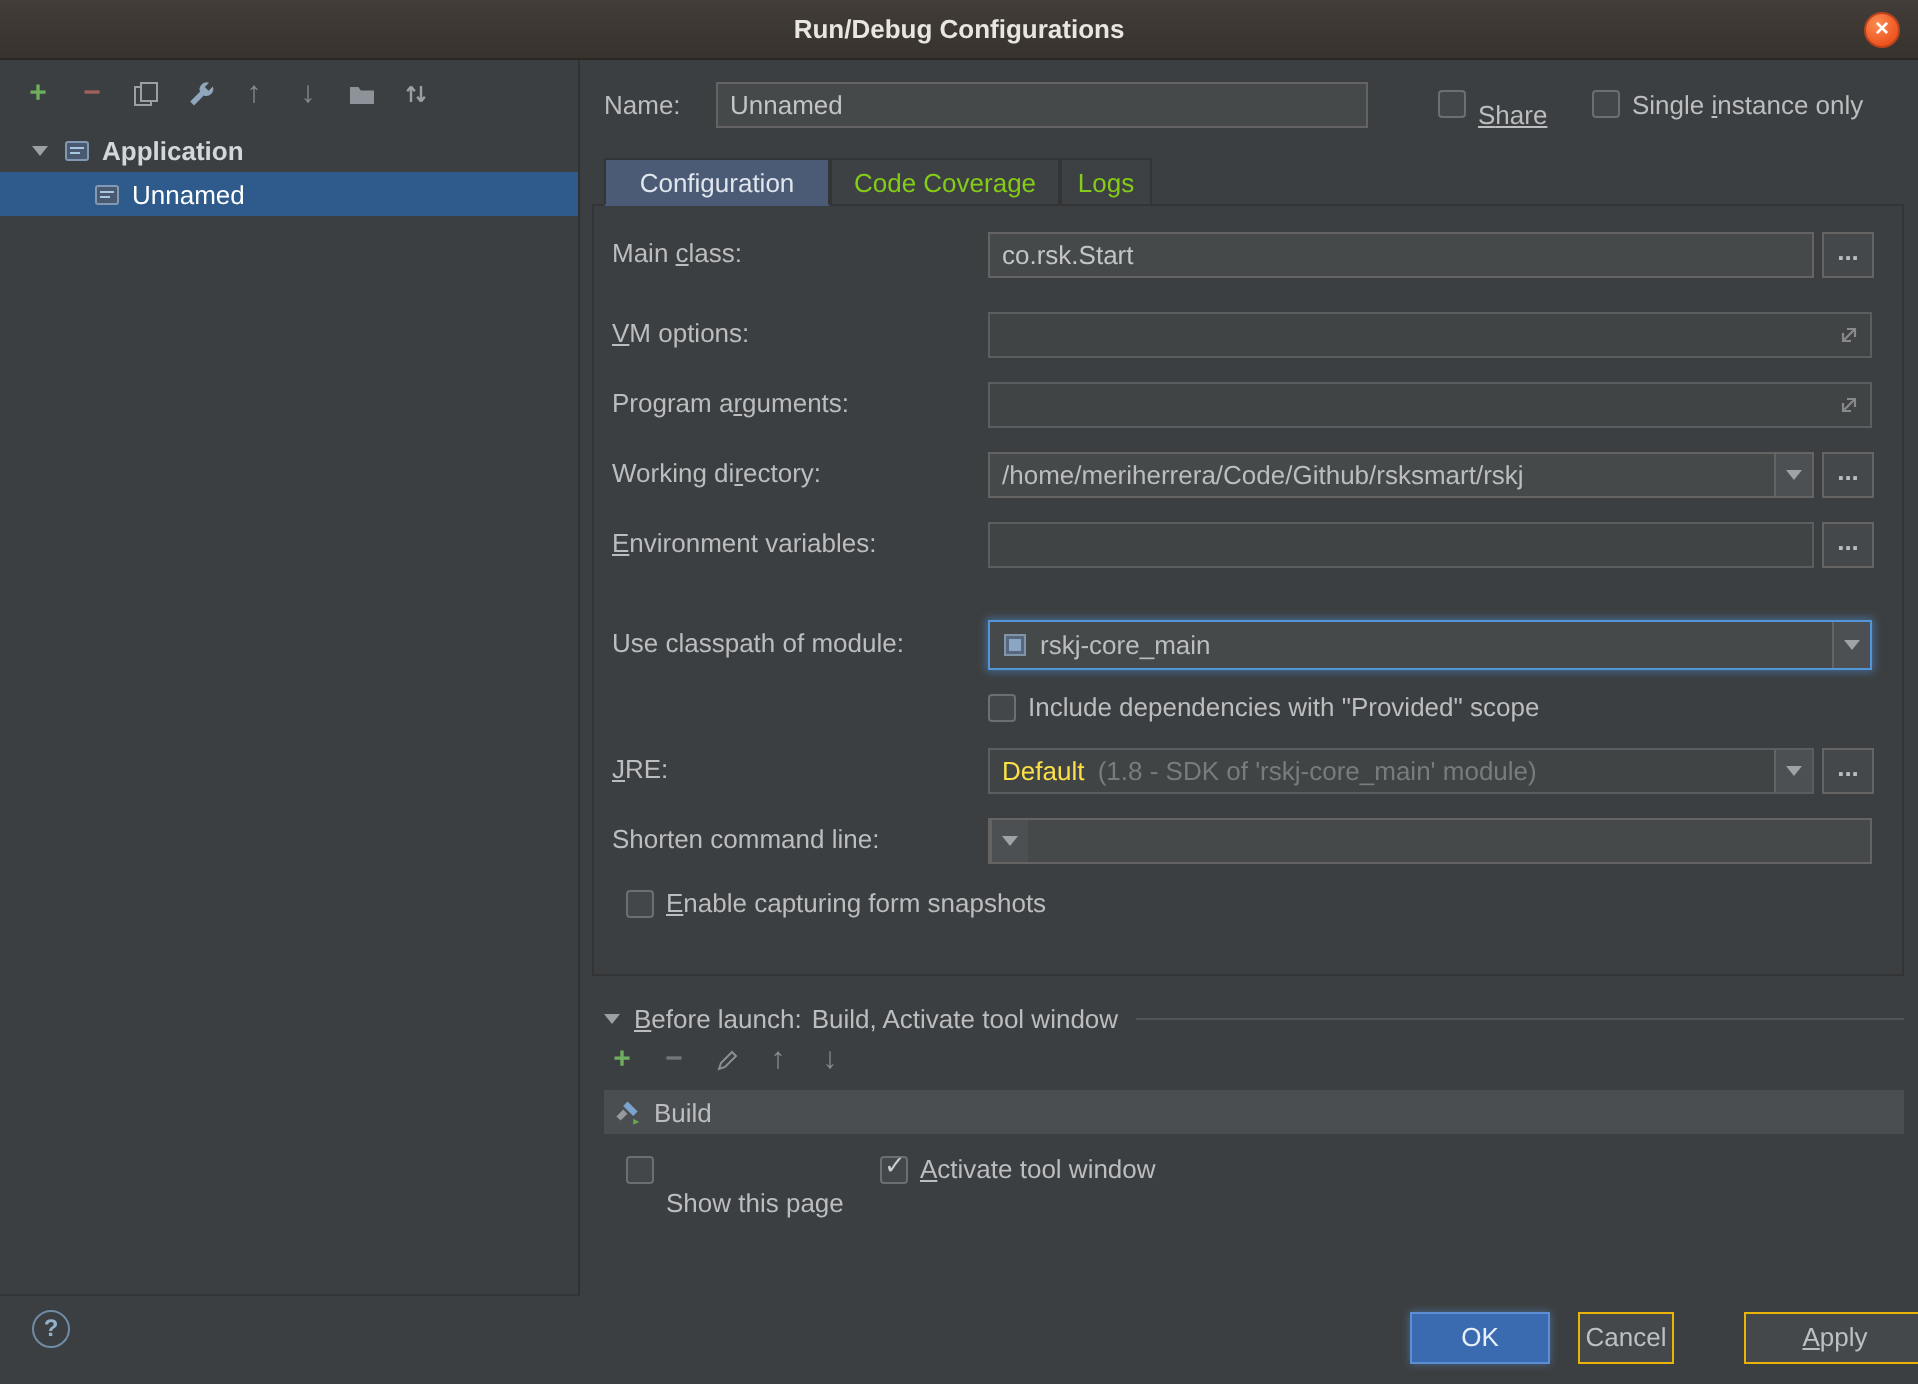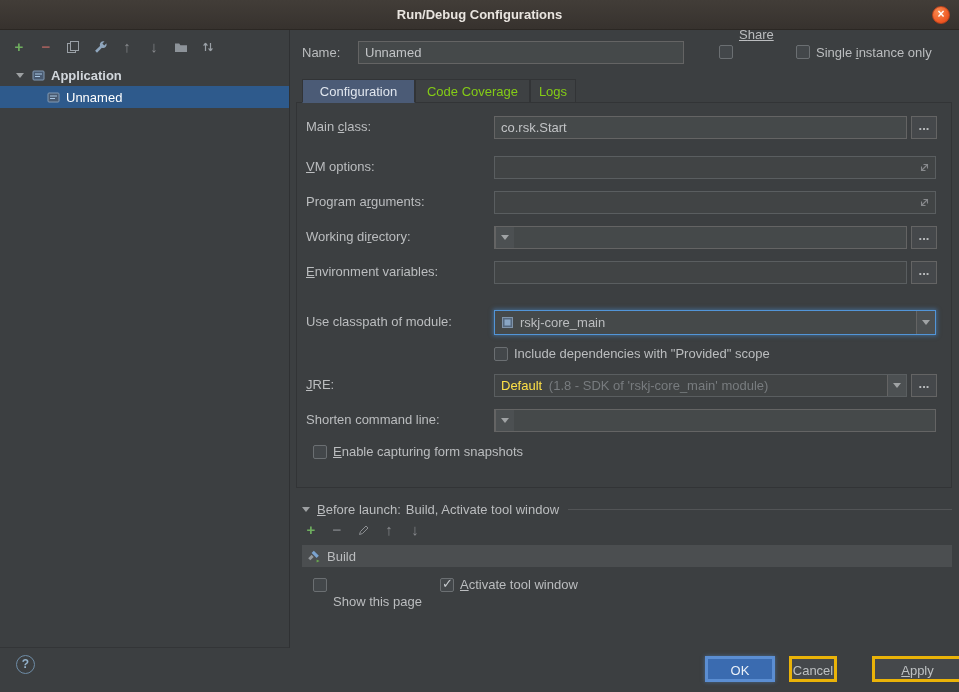--- a/index.html
+++ b/index.html
@@ -68,21 +68,21 @@
 
   
   #bl-header { position:absolute; left:302px; top:499px; width:650px; height:20px;
                display:flex; align-items:center; }
   #bl-header .line { flex:1; border-top:1px solid #525456; margin-left:9px; margin-top:1px; }
   #bl-toolbar { position:absolute; left:303px; top:522px; display:flex; gap:10px; align-items:center; }
   #bl-list { position:absolute; left:302px; top:545px; width:650px; height:22px; background:#4b4e50;
              display:flex; align-items:center; padding-left:5px; }
 
   
-  .btn { position:absolute; height:26px; background:#45484b; border:3px solid #eab308; color:#bdc0c2;
+  .btn { position:absolute; height:26px; background:#45484b; border:1px solid #eab308; color:#bdc0c2;
          text-align:center; line-height:24px; }
   #btn-ok { background:#3a6bb0; border-color:#5b8ed2; color:#eaf0f8;
             box-shadow:0 0 4px rgba(90,150,220,.5); }
   #help-btn { position:absolute; left:16px; top:655px; width:19px; height:19px; border-radius:50%;
               border:1px solid #6e8ca6; color:#93b2cc; font-weight:bold; font-size:12px;
               text-align:center; line-height:17px; }
 </style>
 </head>
 <body>
 
@@ -138,21 +138,21 @@
           </svg>
       </span>
       <span class="tree-label">Unnamed</span>
     </div>
   </div>
 </div>
 
 <span class="lbl" style="left:302px;top:42px;">Name:</span>
 <input class="field" style="left: 358px; top: 41px; width: 326px;" value="Unnamed">
 <span class="checkbox" style="left:719px;top:45px;"></span>
-<span class="lbl" style="left:739px;top:24px;text-decoration:underline;"><u>S</u>hare</span>
+<span class="lbl" style="left:739px;top:47px;text-decoration:underline;"><u>S</u>hare</span>
 <span class="checkbox" style="left:796px;top:45px;"></span>
 <span class="lbl" style="left:816px;top:42px;">Single <u>i</u>nstance only</span>
 
 <div id="tab-panel"></div>
 <div class="tab active" style="left:302px;top:79px;width:113px;">Configuration</div>
 <div class="tab" style="left:415px;top:79px;width:115px;">Code Coverage</div>
 <div class="tab" style="left:530px;top:79px;width:46px;">Logs</div>
 
 <span class="lbl" style="left:306px;top:116px;">Main <u>c</u>lass:</span>
 <input class="field" style="left: 494px; top: 116px; width: 413px;" value="co.rsk.Start">
@@ -169,20 +169,21 @@
 <span class="lbl" style="left:306px;top:191px;">Program a<u>r</u>guments:</span>
 <input class="field dim" style="left: 494px; top: 191px; width: 442px; padding-right: 22px;" value="">
 <span class="expander" style="left:918px;top:196px;">
   <svg width="13" height="13" viewBox="0 0 13 13">
       <path d="M3.5 9.5l6-6M5.5 3.5h4v4M7.5 9.5h-4v-4" stroke="#87898c" fill="none" stroke-width="1.1"></path>
     </svg>
 </span>
 
 <span class="lbl" style="left:306px;top:226px;">Working di<u>r</u>ectory:</span>
 <div class="combo" style="left:494px;top:226px;width:413px;">
+  <span class="ctext">/home/meriherrera/Code/Github/rsksmart/rskj</span>
   <span class="carrow">
       <i></i>
     </span>
 </div>
 <div class="dots-btn" style="left:911px;top:226px;">...</div>
 
 <span class="lbl" style="left:306px;top:261px;"><u>E</u>nvironment variables:</span>
 <input class="field dim" style="left: 494px; top: 261px; width: 413px;" value="">
 <div class="dots-btn" style="left:911px;top:261px;">...</div>
 

